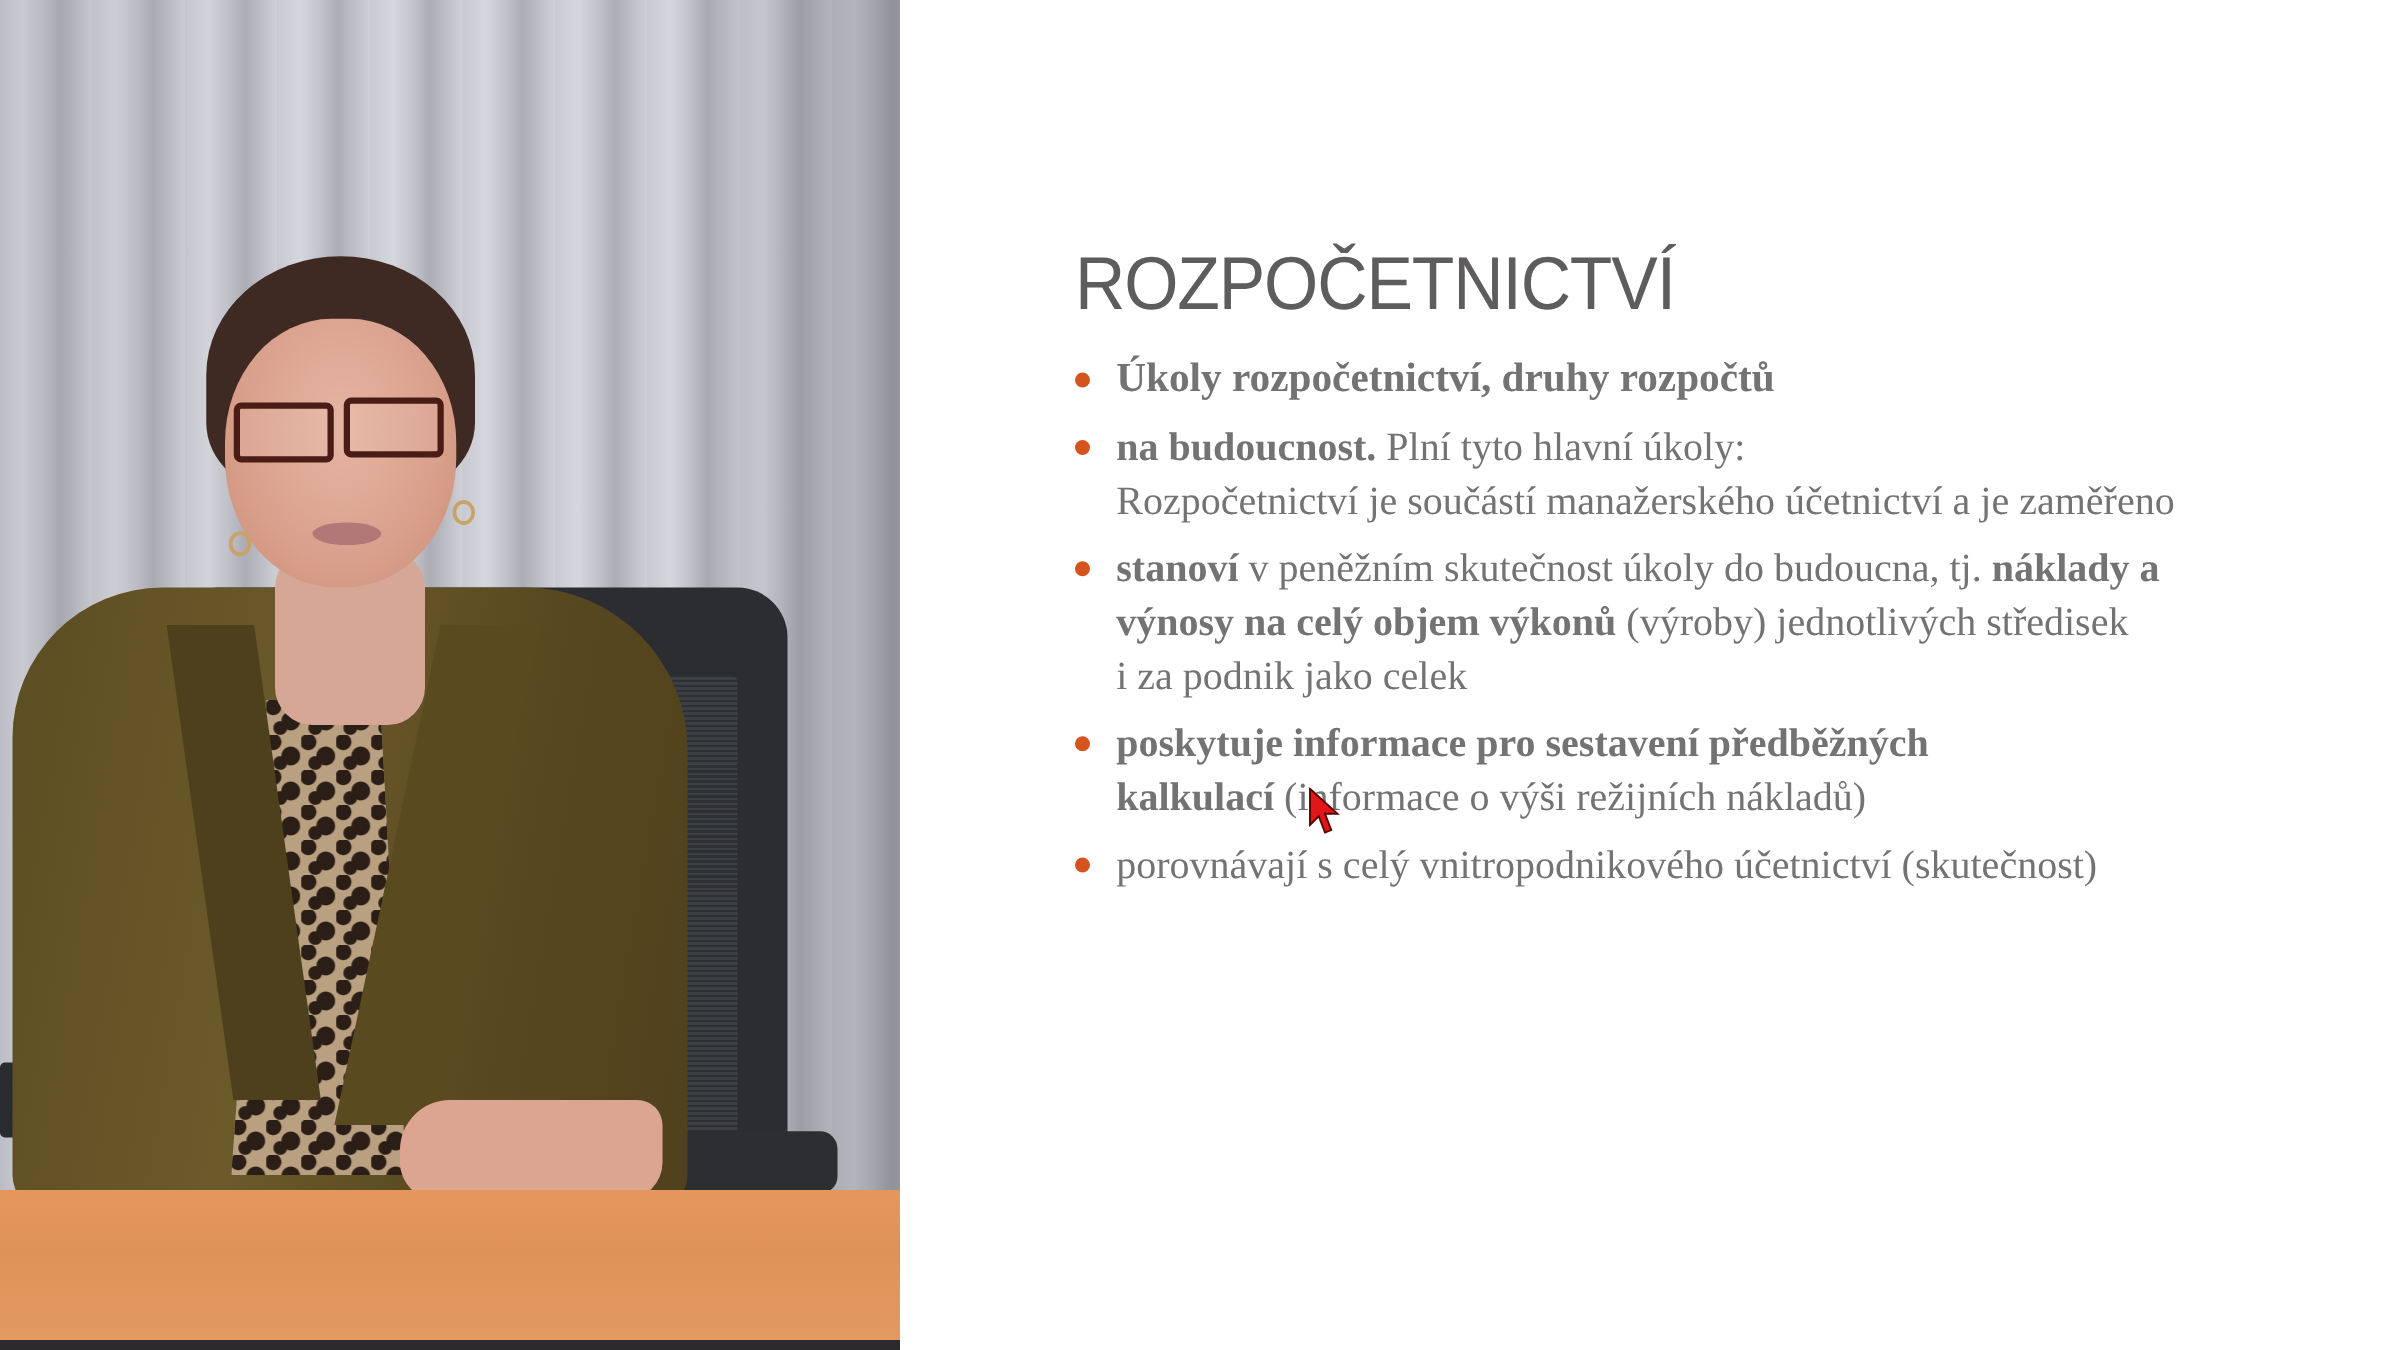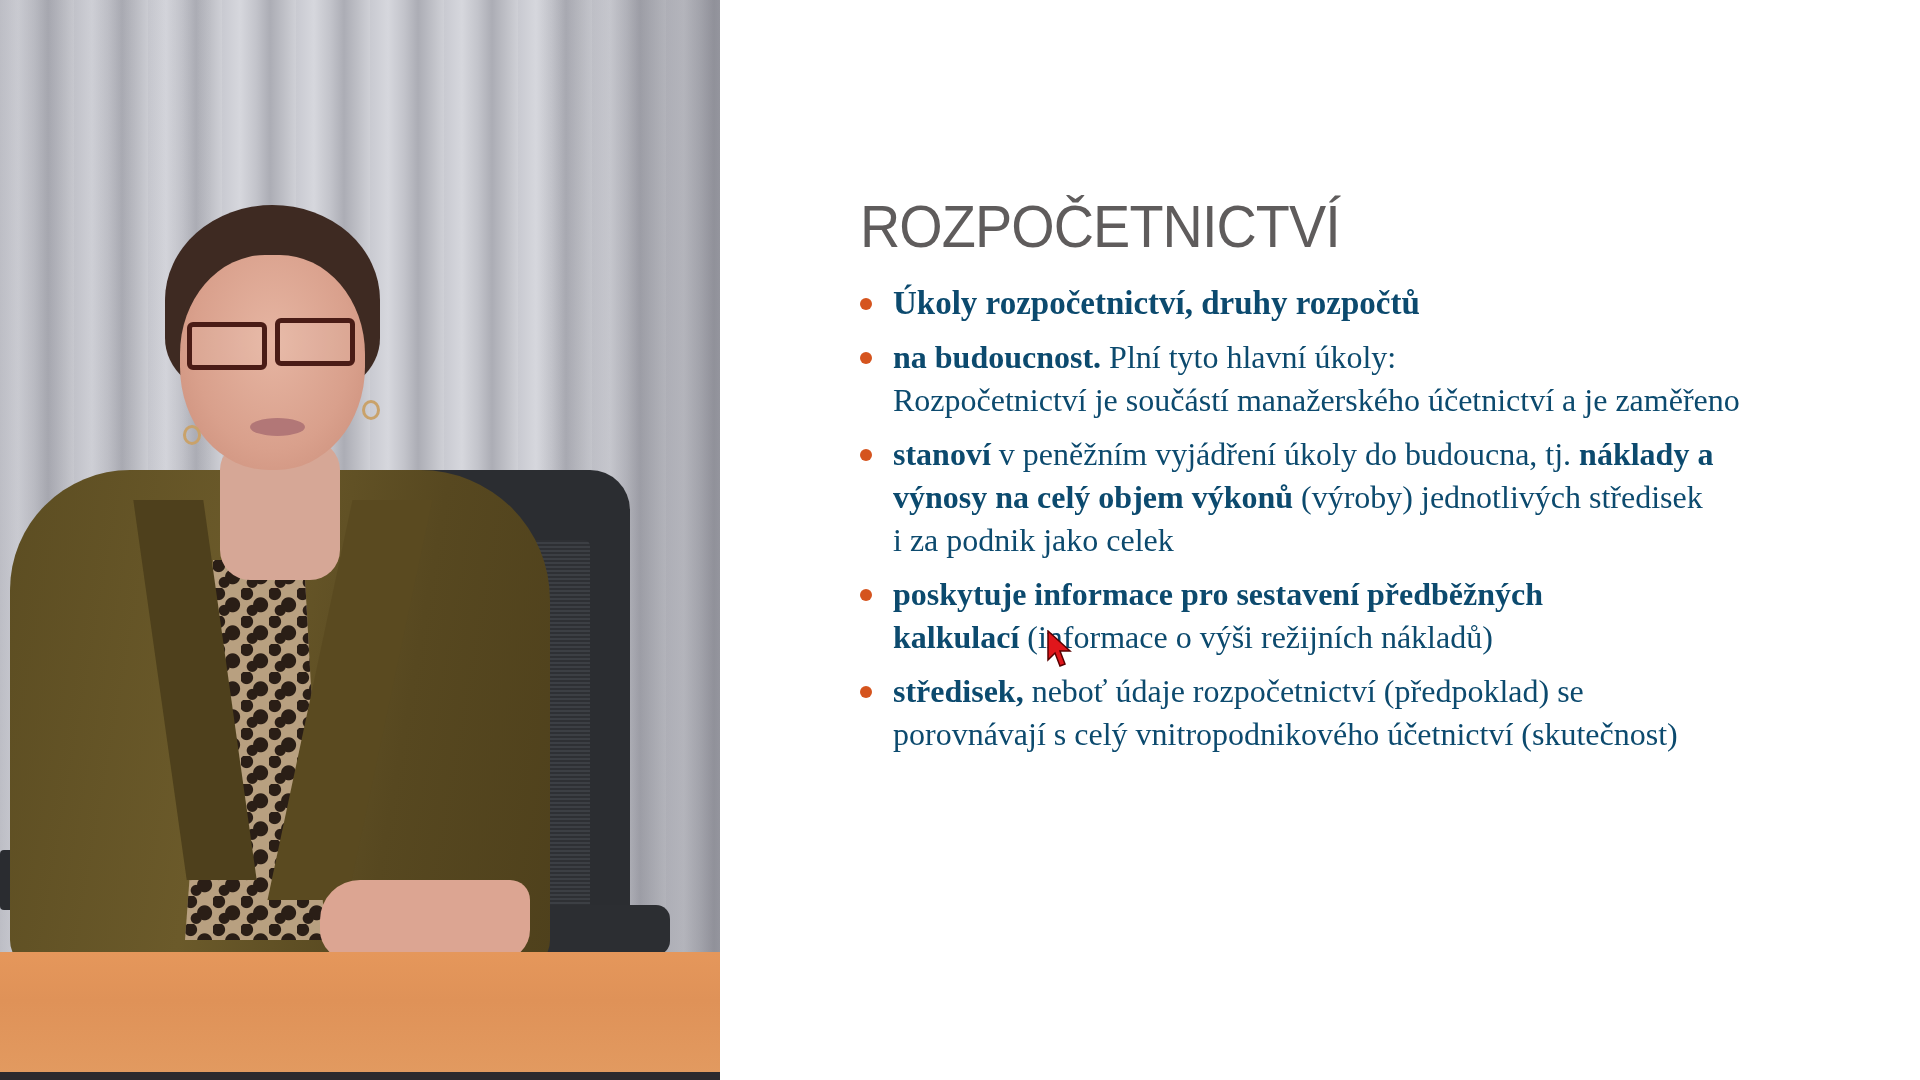--- a/index.html
+++ b/index.html
@@ -94,21 +94,21 @@
   .slide-title {
     position: absolute; left: 860px; top: 192px;
     font-family: "Liberation Sans", "DejaVu Sans", sans-serif;
     font-size: 60px; color: #5f5c5c; letter-spacing: -1px;
     transform: scaleX(0.93); transform-origin: left center;
     white-space: nowrap;
   }
   .bullets { position: absolute; left: 860px; top: 282px; width: 1000px; margin: 0; padding: 0; list-style: none; }
   .bullet {
     position: relative; padding-left: 33px; font-size: 32px; line-height: 43px;
-    color: #0c4a6e; margin-bottom: 11px; white-space: nowrap;
+    color: #737373; margin-bottom: 11px; white-space: nowrap;
   }
   .bullet .dot {
     position: absolute; left: 0; top: 16px; width: 12px; height: 12px; border-radius: 50%;
     background: #d5541e;
   }
   .bullet b { font-weight: bold; }
   .b-first { font-size: 33px; font-weight: bold; }
 
   .cursor { position: absolute; left: 1047px; top: 630px; width: 26px; height: 40px; }
 </style>
@@ -147,31 +147,30 @@
       <span class="dot"></span>
       <div><b>Úkoly rozpočetnictví, druhy rozpočtů</b></div>
     </li>
     <li class="bullet">
       <span class="dot"></span>
       <div><b>na budoucnost.</b><span> Plní tyto hlavní úkoly:</span></div>
       <div><span>Rozpočetnictví je součástí manažerského účetnictví a je zaměřeno</span></div>
     </li>
     <li class="bullet">
       <span class="dot"></span>
-      <div><b>stanoví</b><span> v peněžním vyjádření úkoly do budoucna, tj. </span><b>náklady a</b></div>
+      <div><b>stanoví</b><span> v peněžním skutečnost úkoly do budoucna, tj. </span><b>náklady a</b></div>
       <div><b>výnosy na celý objem výkonů</b><span> (výroby) jednotlivých středisek</span></div>
       <div><span>i za podnik jako celek</span></div>
     </li>
     <li class="bullet">
       <span class="dot"></span>
       <div><b>poskytuje informace pro sestavení předběžných</b></div>
       <div><b>kalkulací</b><span> (informace o výši režijních nákladů)</span></div>
     </li>
     <li class="bullet">
       <span class="dot"></span>
-      <div><b>středisek,</b><span> neboť údaje rozpočetnictví (předpoklad) se</span></div>
       <div><span>porovnávají s celý vnitropodnikového účetnictví (skutečnost)</span></div>
     </li>
   </ul>
 
 <svg class="cursor" viewBox="0 0 26 40">
   <path d="M1 1 L1 30 L8 23 L13 36 L18 34 L13 21 L23 21 Z" fill="#e0161b" stroke="#5a0000" stroke-width="1.5"></path>
 </svg>
 
 </body></html>

